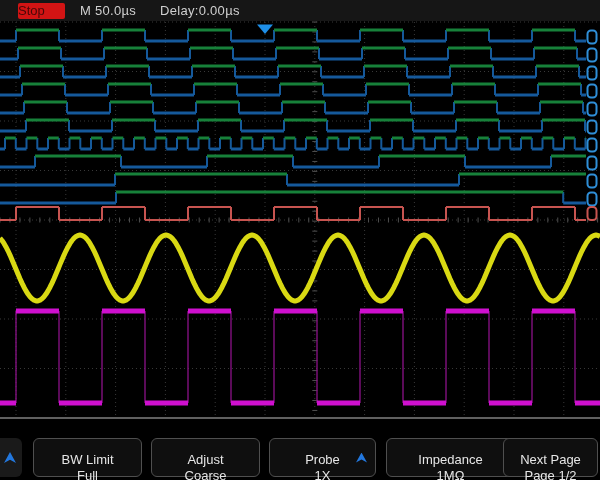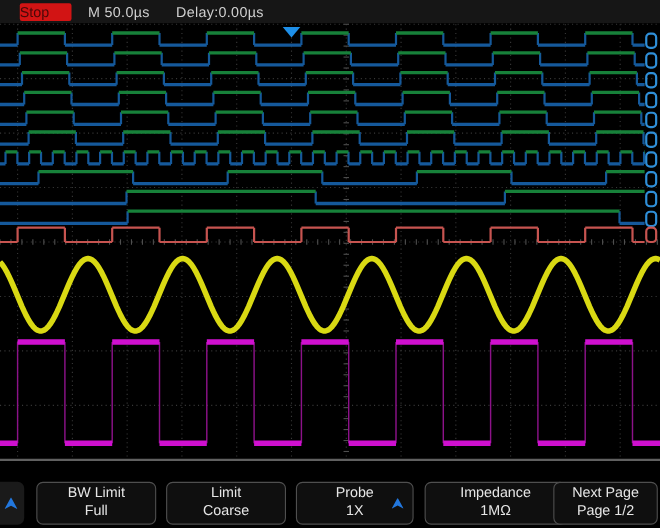--- a/index.html
+++ b/index.html
@@ -7,21 +7,21 @@
           font-family:"Liberation Sans",sans-serif;}
   svg.plot{position:absolute;left:0;top:0;}
   .topbar{position:absolute;left:0;top:0;width:600px;height:21px;background:#161616;}
   .stop-badge{position:absolute;left:18px;top:3px;width:47px;height:16px;line-height:16px;
               background:#d21414;color:#4a0808;font-size:13px;border-radius:2px;}
   .tb-text{position:absolute;top:3px;height:16px;line-height:16px;color:#d0d0d0;font-size:13px;letter-spacing:.3px;}
   .tb-m{left:80px;} .tb-delay{left:160px;}
   .softkeys{position:absolute;left:0;top:430px;width:600px;height:50px;background:#000;}
   .skey{position:absolute;top:8px;height:39px;background:#0f0f0f;border:1px solid #4f4f4f;
         border-radius:6px;box-sizing:border-box;color:#e6e6e6;text-align:center;
-        font-size:13px;line-height:16px;padding-top:1px;cursor:default;}
+        font-size:13px;line-height:16px;padding-top:13px;cursor:default;}
   .backkey{position:absolute;left:-8px;top:8px;width:30px;height:39px;background:#1a1a1a;
            border-radius:6px;display:flex;align-items:center;justify-content:flex-end;
            padding-right:6px;box-sizing:border-box;}
   .uparrow{width:12px;height:11px;background:#2277dd;
            clip-path:polygon(50% 0,100% 100%,50% 70%,0 100%);}
   .uparrow.small{width:11px;height:10px;position:absolute;right:8px;top:50%;margin-top:-5px;}
   .k1{left:33px;width:109px;} .k2{left:151px;width:109px;} .k3{left:269px;width:107px;}
   .k4{left:386px;width:129px;} .k5{left:503px;width:95px;}
 </style>
 </head>
@@ -223,21 +223,21 @@
 
   <div class="softkeys">
     <div class="backkey">
       <span class="uparrow"></span>
     </div>
     <div class="skey k1">
       <div>BW Limit</div>
       <div>Full</div>
     </div>
     <div class="skey k2">
-      <div>Limit</div>
+      <div>Adjust</div>
       <div>Coarse</div>
     </div>
     <div class="skey k3">
       <div>Probe</div>
       <div>1X</div>
       <span class="uparrow small"></span>
     </div>
     <div class="skey k4">
       <div>Impedance</div>
       <div>1MΩ</div>

